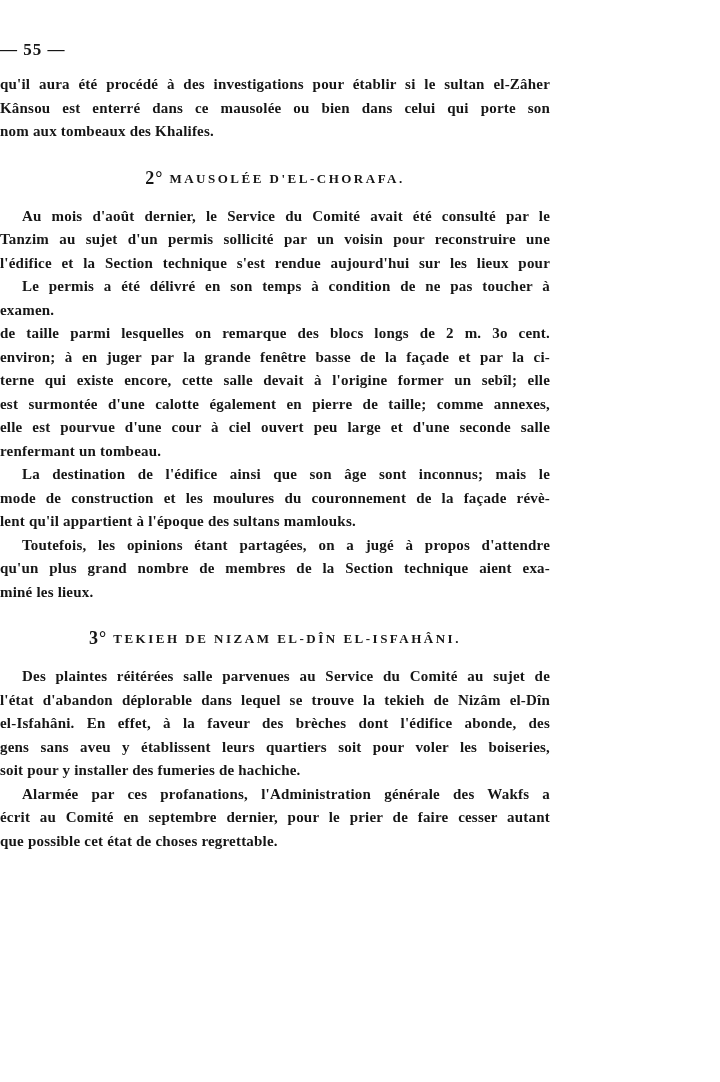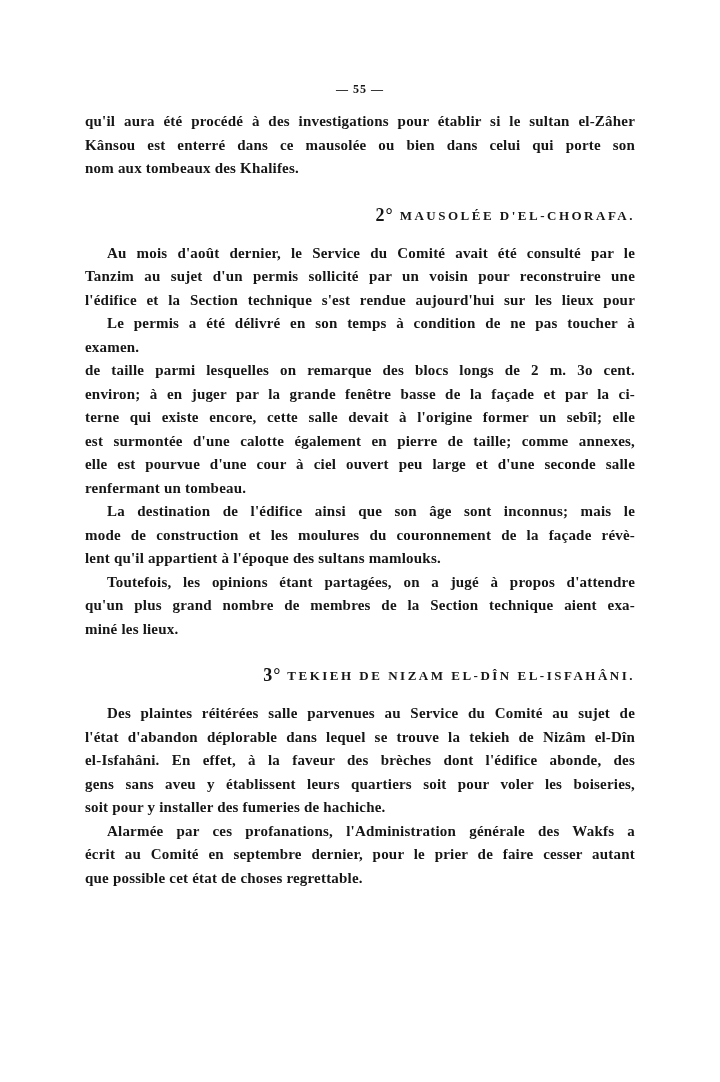--- a/index.html
+++ b/index.html
@@ -15,30 +15,29 @@
     color: #161616;
     -webkit-font-smoothing: antialiased;
   }
   .page {
     position: relative;
     width: 720px;
     height: 1082px;
     background: #ffffff;
   }
   .page-number {
-    padding-top: 82px;
-    text-align: center;
-    font-size: 12px;
+    padding-top: 40px;
+    text-align: left;
+    font-size: 17px;
     font-weight: 700;
     letter-spacing: 1px;
     margin-bottom: 13px;
   }
   .page-body {
     width: 550px;
-    margin-left: 85px;
   }
   .para {
     margin: 0;
     padding: 0;
   }
   .line {
     display: block;
     font-size: 15px;
     font-weight: 700;
     line-height: 23.5px;
@@ -49,21 +48,21 @@
   }
   .line.last {
     text-align: left;
     text-align-last: left;
   }
   .line.first-indent {
     text-indent: 22px;
   }
   .section-heading {
     margin: 24px 0 16px 0;
-    text-align: right;
+    text-align: center;
     font-weight: 700;
   }
   .heading-prefix {
     font-size: 18px;
     font-weight: 700;
     letter-spacing: 1px;
     vertical-align: -1px;
   }
   .heading-title {
     font-size: 13px;

